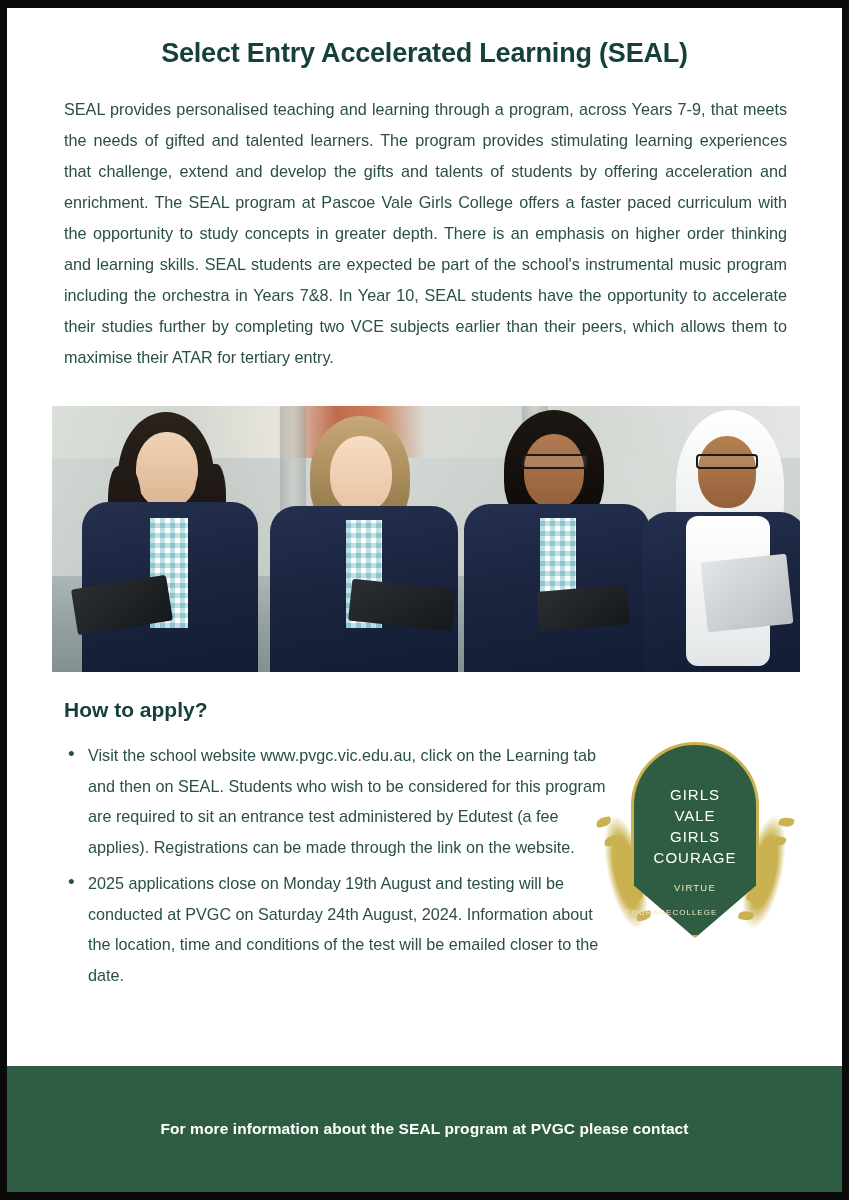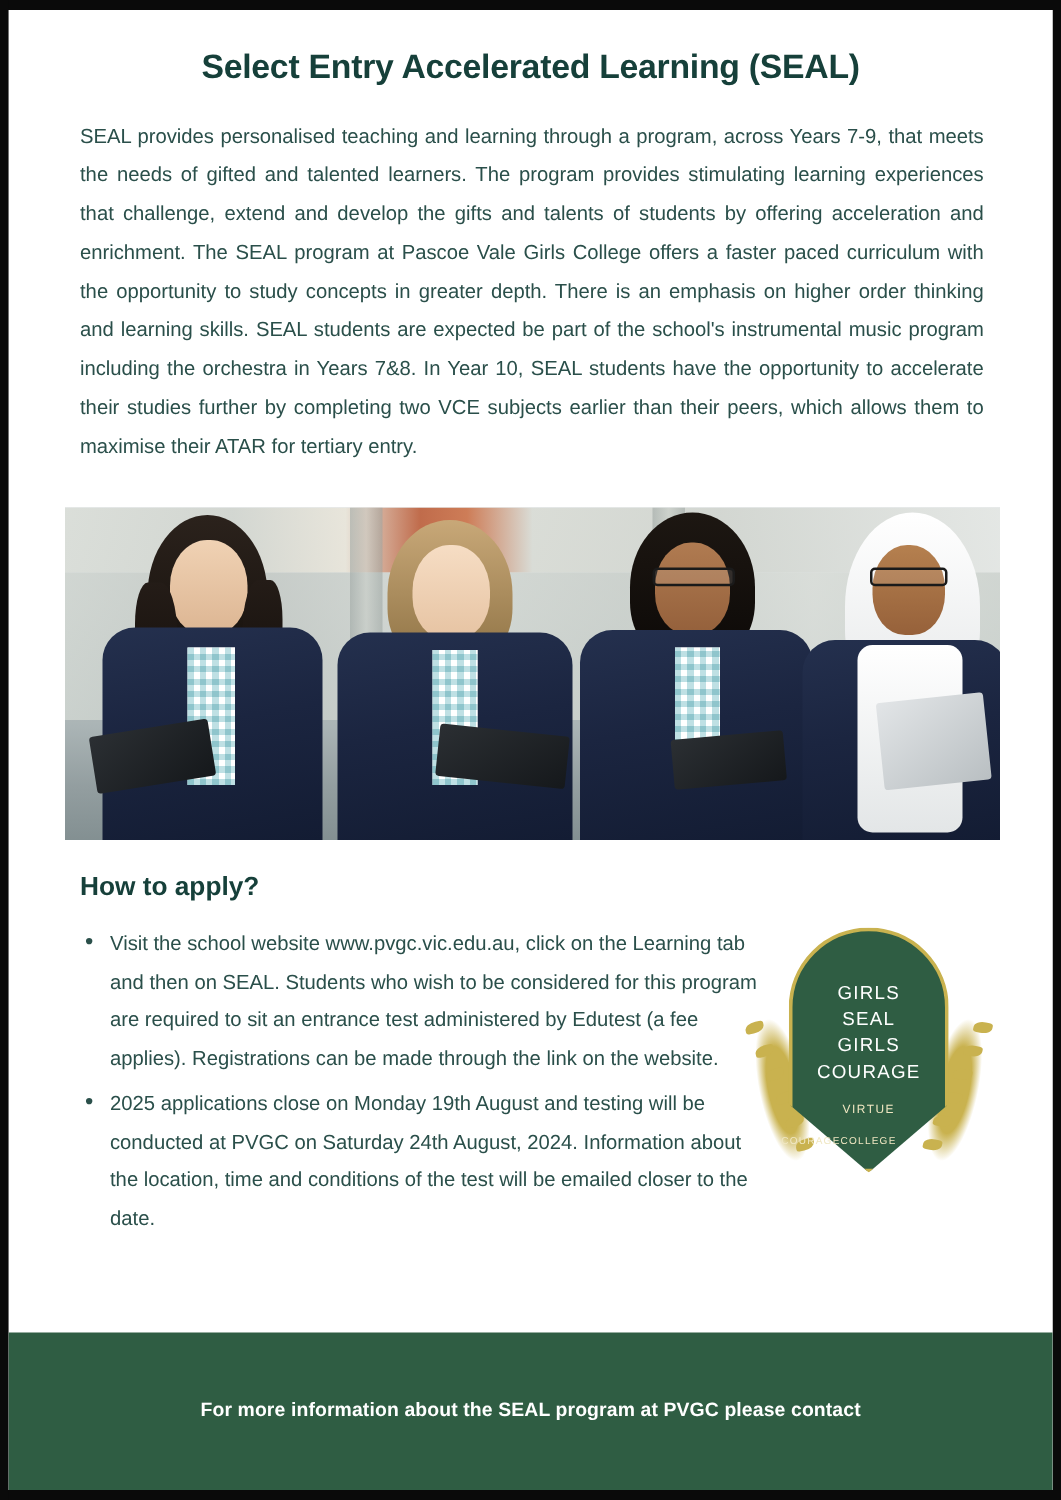--- a/index.html
+++ b/index.html
@@ -29,20 +29,21 @@
   .frame-left { top: 0; left: 0; width: 7px; height: 1200px; }
   .frame-right { top: 0; right: 0; width: 7px; height: 1200px; }
 
   .content {
     position: absolute;
     top: 8px;
     left: 7px;
     width: 835px;
     height: 1184px;
     background: #ffffff;
+    border-radius: 18px;
   }
 
   .title {
     margin: 30px 0 0 0;
     text-align: center;
     font-size: 27px;
     font-weight: bold;
     letter-spacing: -0.2px;
     color: #16403a;
   }
@@ -324,21 +325,21 @@
           <span class="laurel-leaf" style="right:10px;top:48px"></span>
           <span class="laurel-leaf" style="right:14px;top:68px"></span>
           <span class="laurel-leaf" style="right:18px;top:88px"></span>
           <span class="laurel-leaf" style="right:22px;top:108px"></span>
         </div>
 
         <div class="crest-shield"></div>
 
         <div class="crest-text">
           <div>GIRLS</div>
-          <div>SEAL</div>
+          <div>VALE</div>
           <div>GIRLS</div>
           <div>COURAGE</div>
         </div>
 
         <div class="crest-motto-band">VIRTUE</div>
         <div class="crest-motto-sub">
           <span>COURAGE</span>
           <span>COLLEGE</span>
         </div>
       </div>

